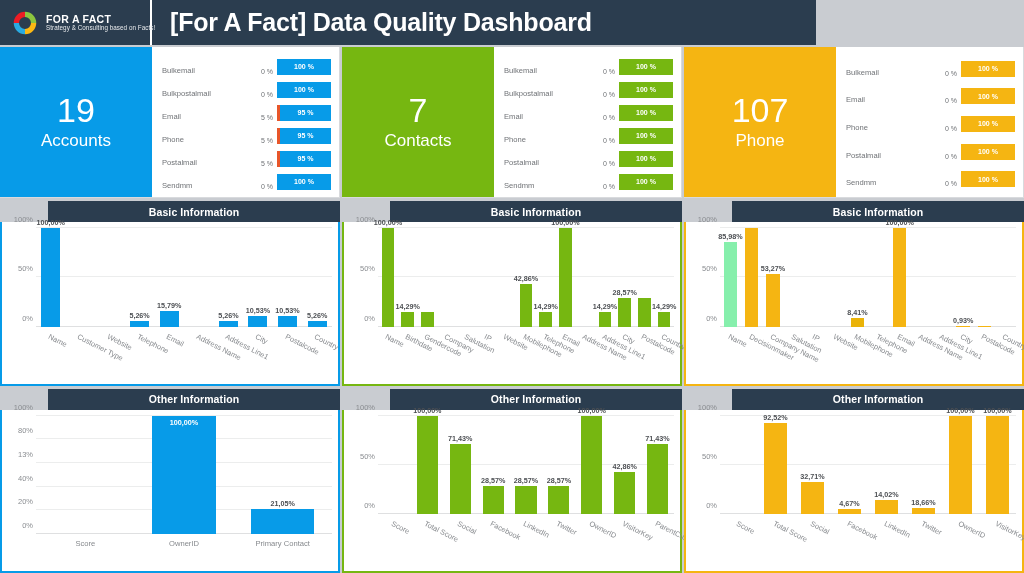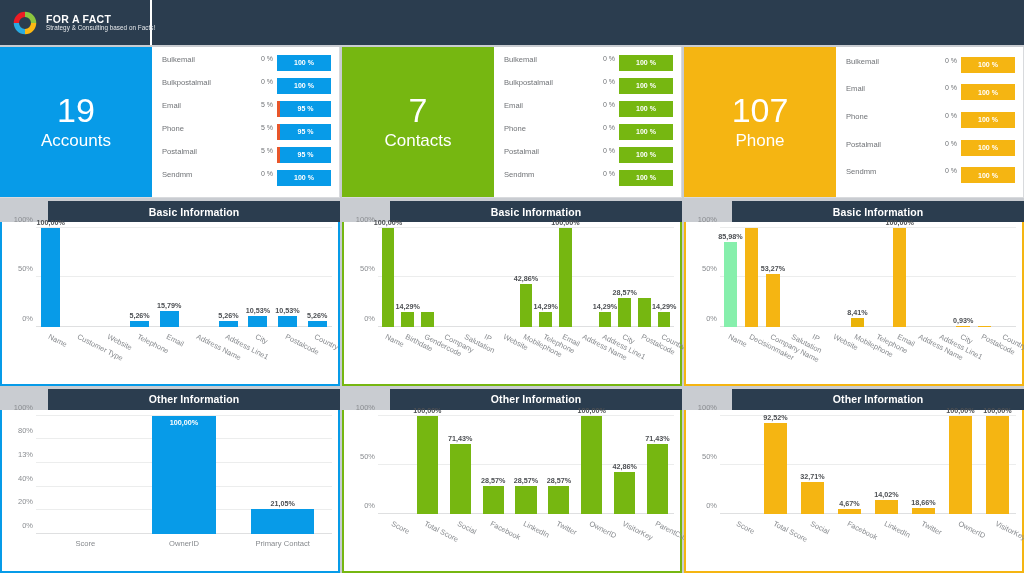--- a/index.html
+++ b/index.html
@@ -8,21 +8,21 @@
     margin: 0; padding: 0;
     width: 1024px; height: 573px;
     background: #c9ccd1;
     font-family: "Liberation Sans", sans-serif;
     overflow: hidden;
   }
   #app { position: relative; width: 1024px; height: 573px; background: #c9ccd1; }
 
   
   .header {
-    position: absolute; left: 0; top: 0; width: 1024px; height: 45px;
+    position: absolute; left: 0; top: 0; width: 816px; height: 45px;
     background: #2b3d4f; display: flex; align-items: center;
   }
   .logo-box {
     width: 152px; height: 45px; background: #2b3d4f;
     display: flex; align-items: center; padding-left: 10px; gap: 6px;
     border-right: 2px solid #ffffff;
   }
   .logo-mark { width: 30px; height: 30px; flex: 0 0 30px; }
   .logo-text { line-height: 1.05; }
   .logo-title {
@@ -52,21 +52,21 @@
     align-items: center; justify-content: center;
     color: #ffffff;
   }
   .kpi-number { font-size: 34px; font-weight: normal; line-height: 1.05; }
   .kpi-label { font-size: 17px; font-weight: normal; margin-top: 2px; }
 
   .kpi-rows {
     flex: 1; background: #ffffff; padding: 6px 8px 6px 10px;
     display: flex; flex-direction: column; justify-content: space-around;
   }
-  .kpi-row { display: flex; align-items: flex-start; height: 20px; }
+  .kpi-row { display: flex; align-items: flex-end; height: 20px; }
   .kpi-row-name {
     flex: 1; font-size: 7.6px; color: #6f7276; white-space: nowrap;
   }
   .kpi-row-bad {
     width: 26px; text-align: right; font-size: 7px; color: #6f7276;
     margin-right: 4px; white-space: nowrap;
   }
   .kpi-bar {
     width: 54px; height: 16px; display: flex; align-items: stretch;
     position: relative;
@@ -157,20 +157,21 @@
         <path d="M20 5 A15 15 0 0 1 35 20 L28 20 A8 8 0 0 0 20 12 Z" fill="#8cc63f"></path>
         <path d="M35 20 A15 15 0 0 1 20 35 L20 28 A8 8 0 0 0 28 20 Z" fill="#fdb913"></path>
         <path d="M20 35 A15 15 0 0 1 5 20 L12 20 A8 8 0 0 0 20 28 Z" fill="#29abe2"></path>
         <path d="M5 20 A15 15 0 0 1 20 5 L20 12 A8 8 0 0 0 12 20 Z" fill="#ed1c24"></path>
       </svg>
       <div class="logo-text">
         <div class="logo-title">FOR A FACT</div>
         <div class="logo-sub">Strategy &amp; Consulting based on Facts!</div>
       </div>
     </div>
+    <div class="header-title">[For A Fact] Data Quality Dashboard</div>
   </div>
 
   <div class="columns" id="columns">
       <div class="col col-blue">
         <div class="kpi-panel">
           <div class="kpi-big" style="background: rgb(7, 155, 232);">
             <div class="kpi-number">19</div>
             <div class="kpi-label">Accounts</div>
           </div>
           <div class="kpi-rows">

